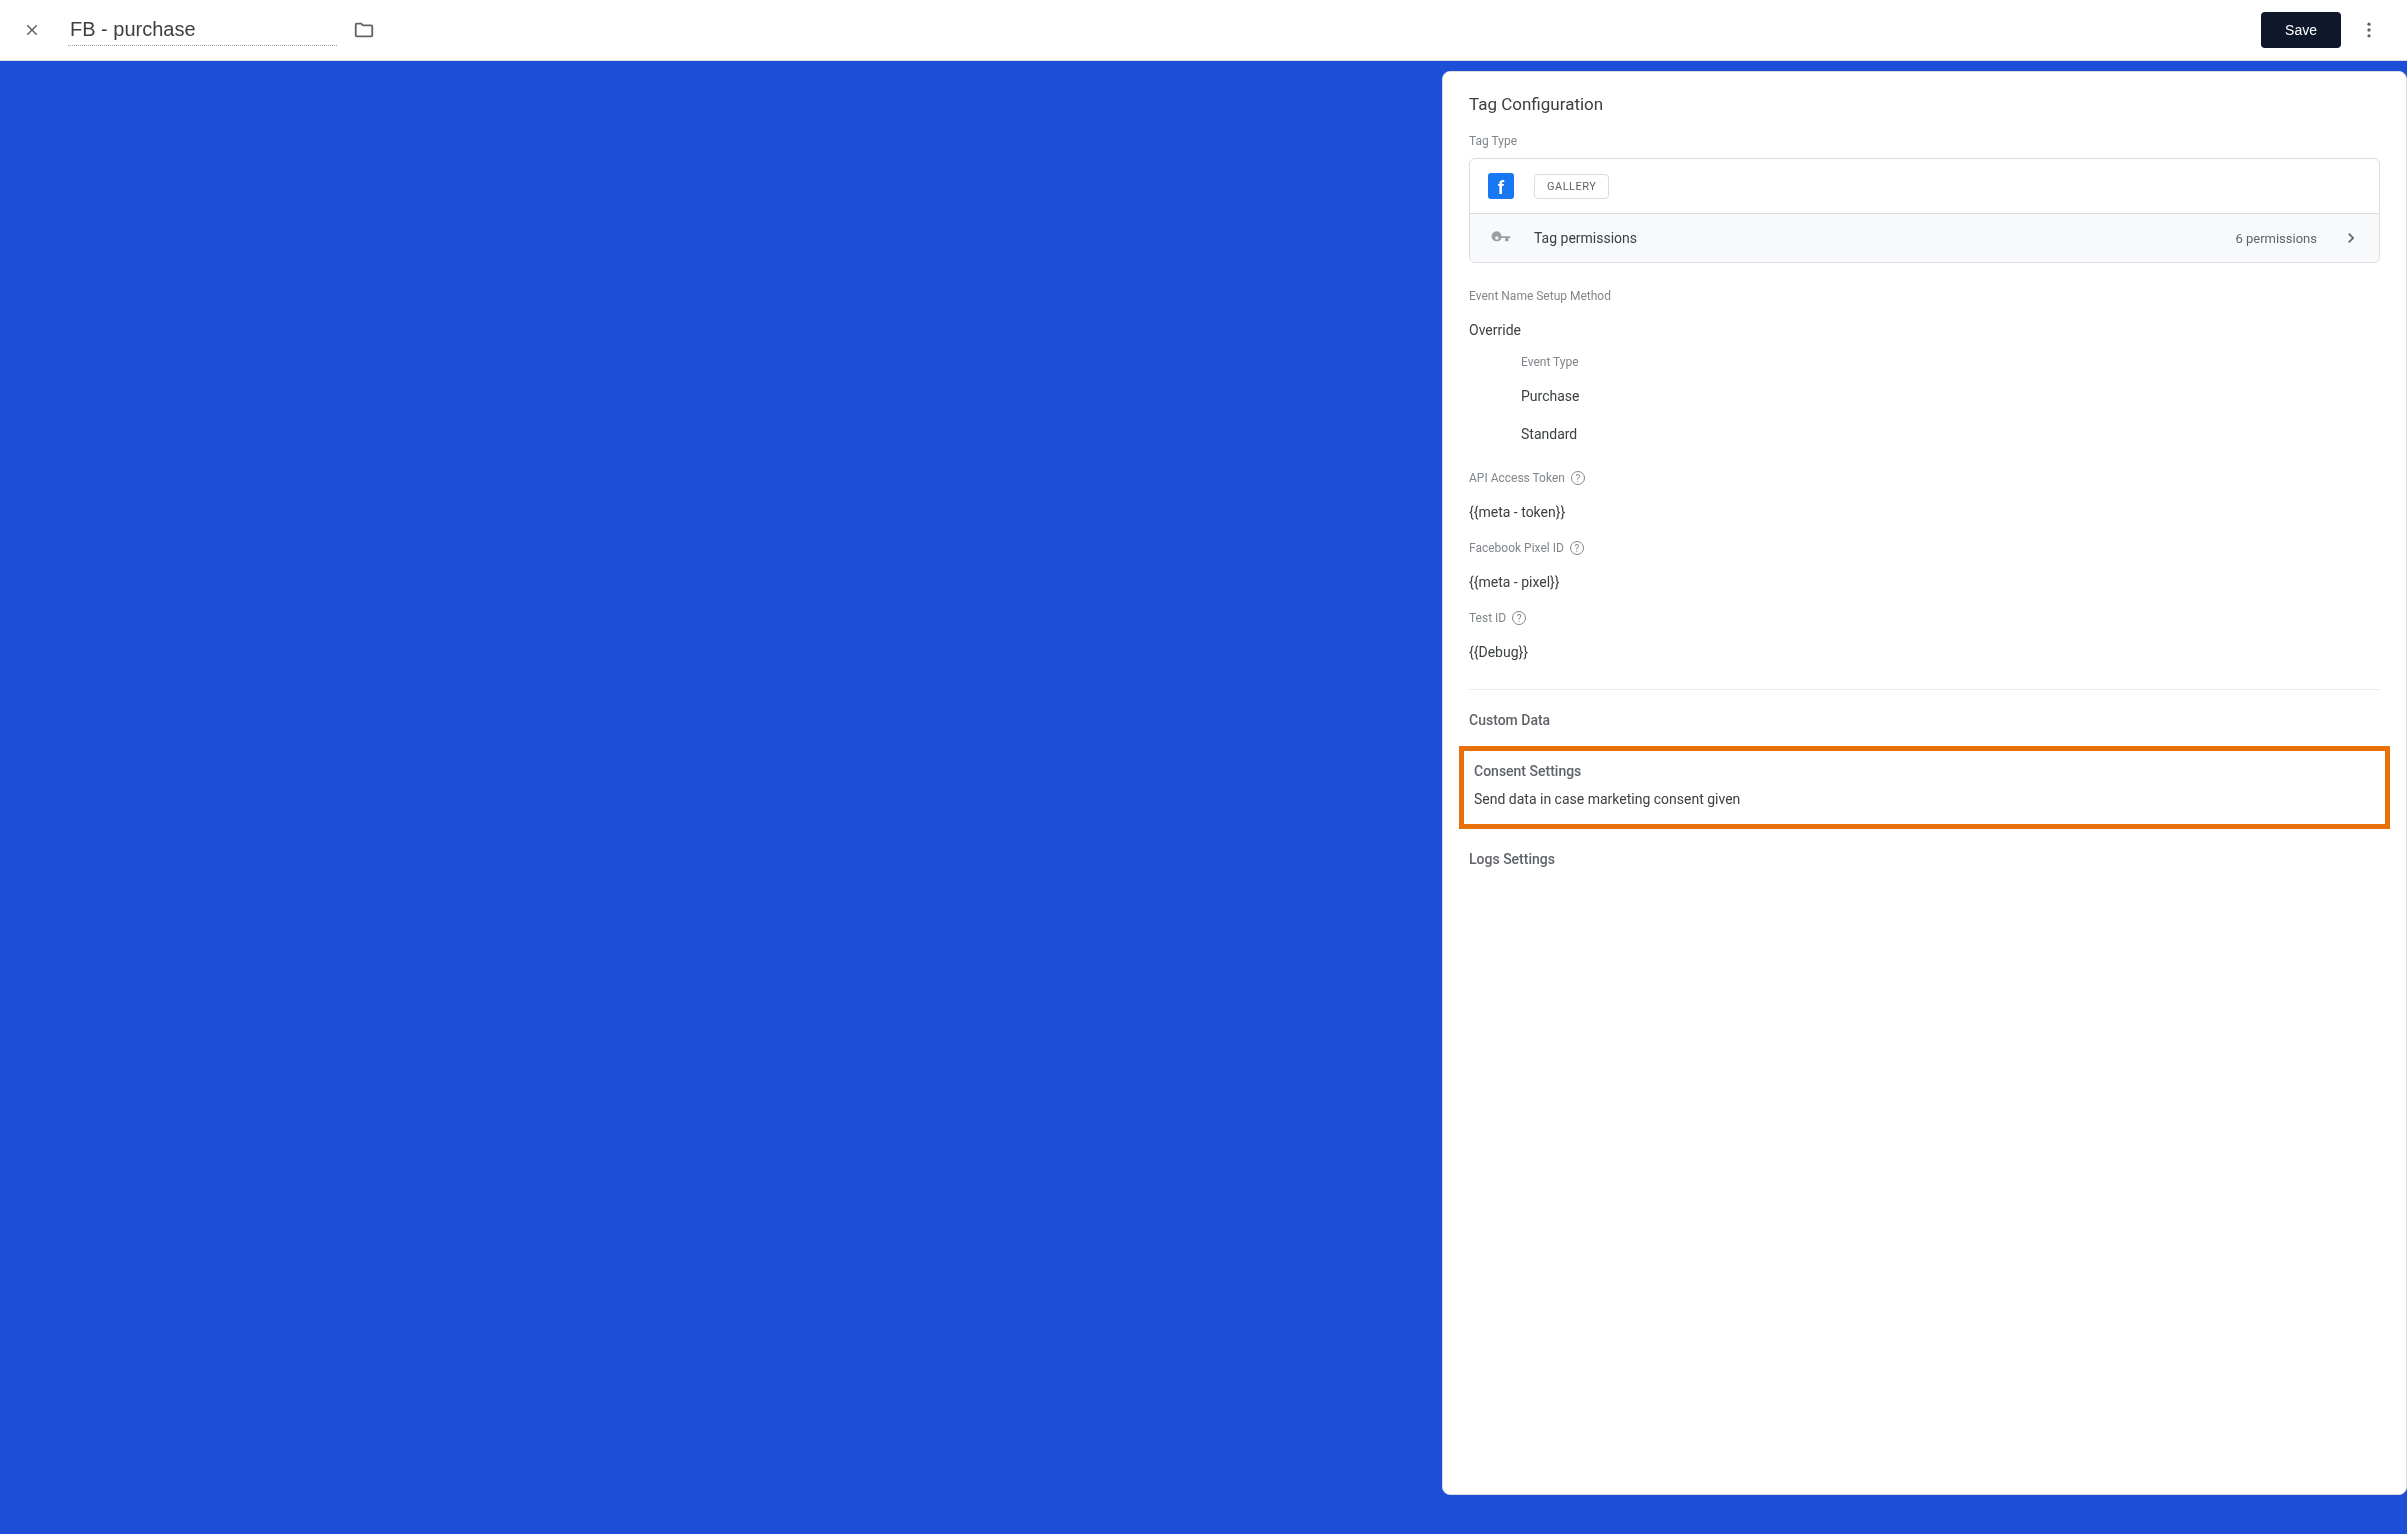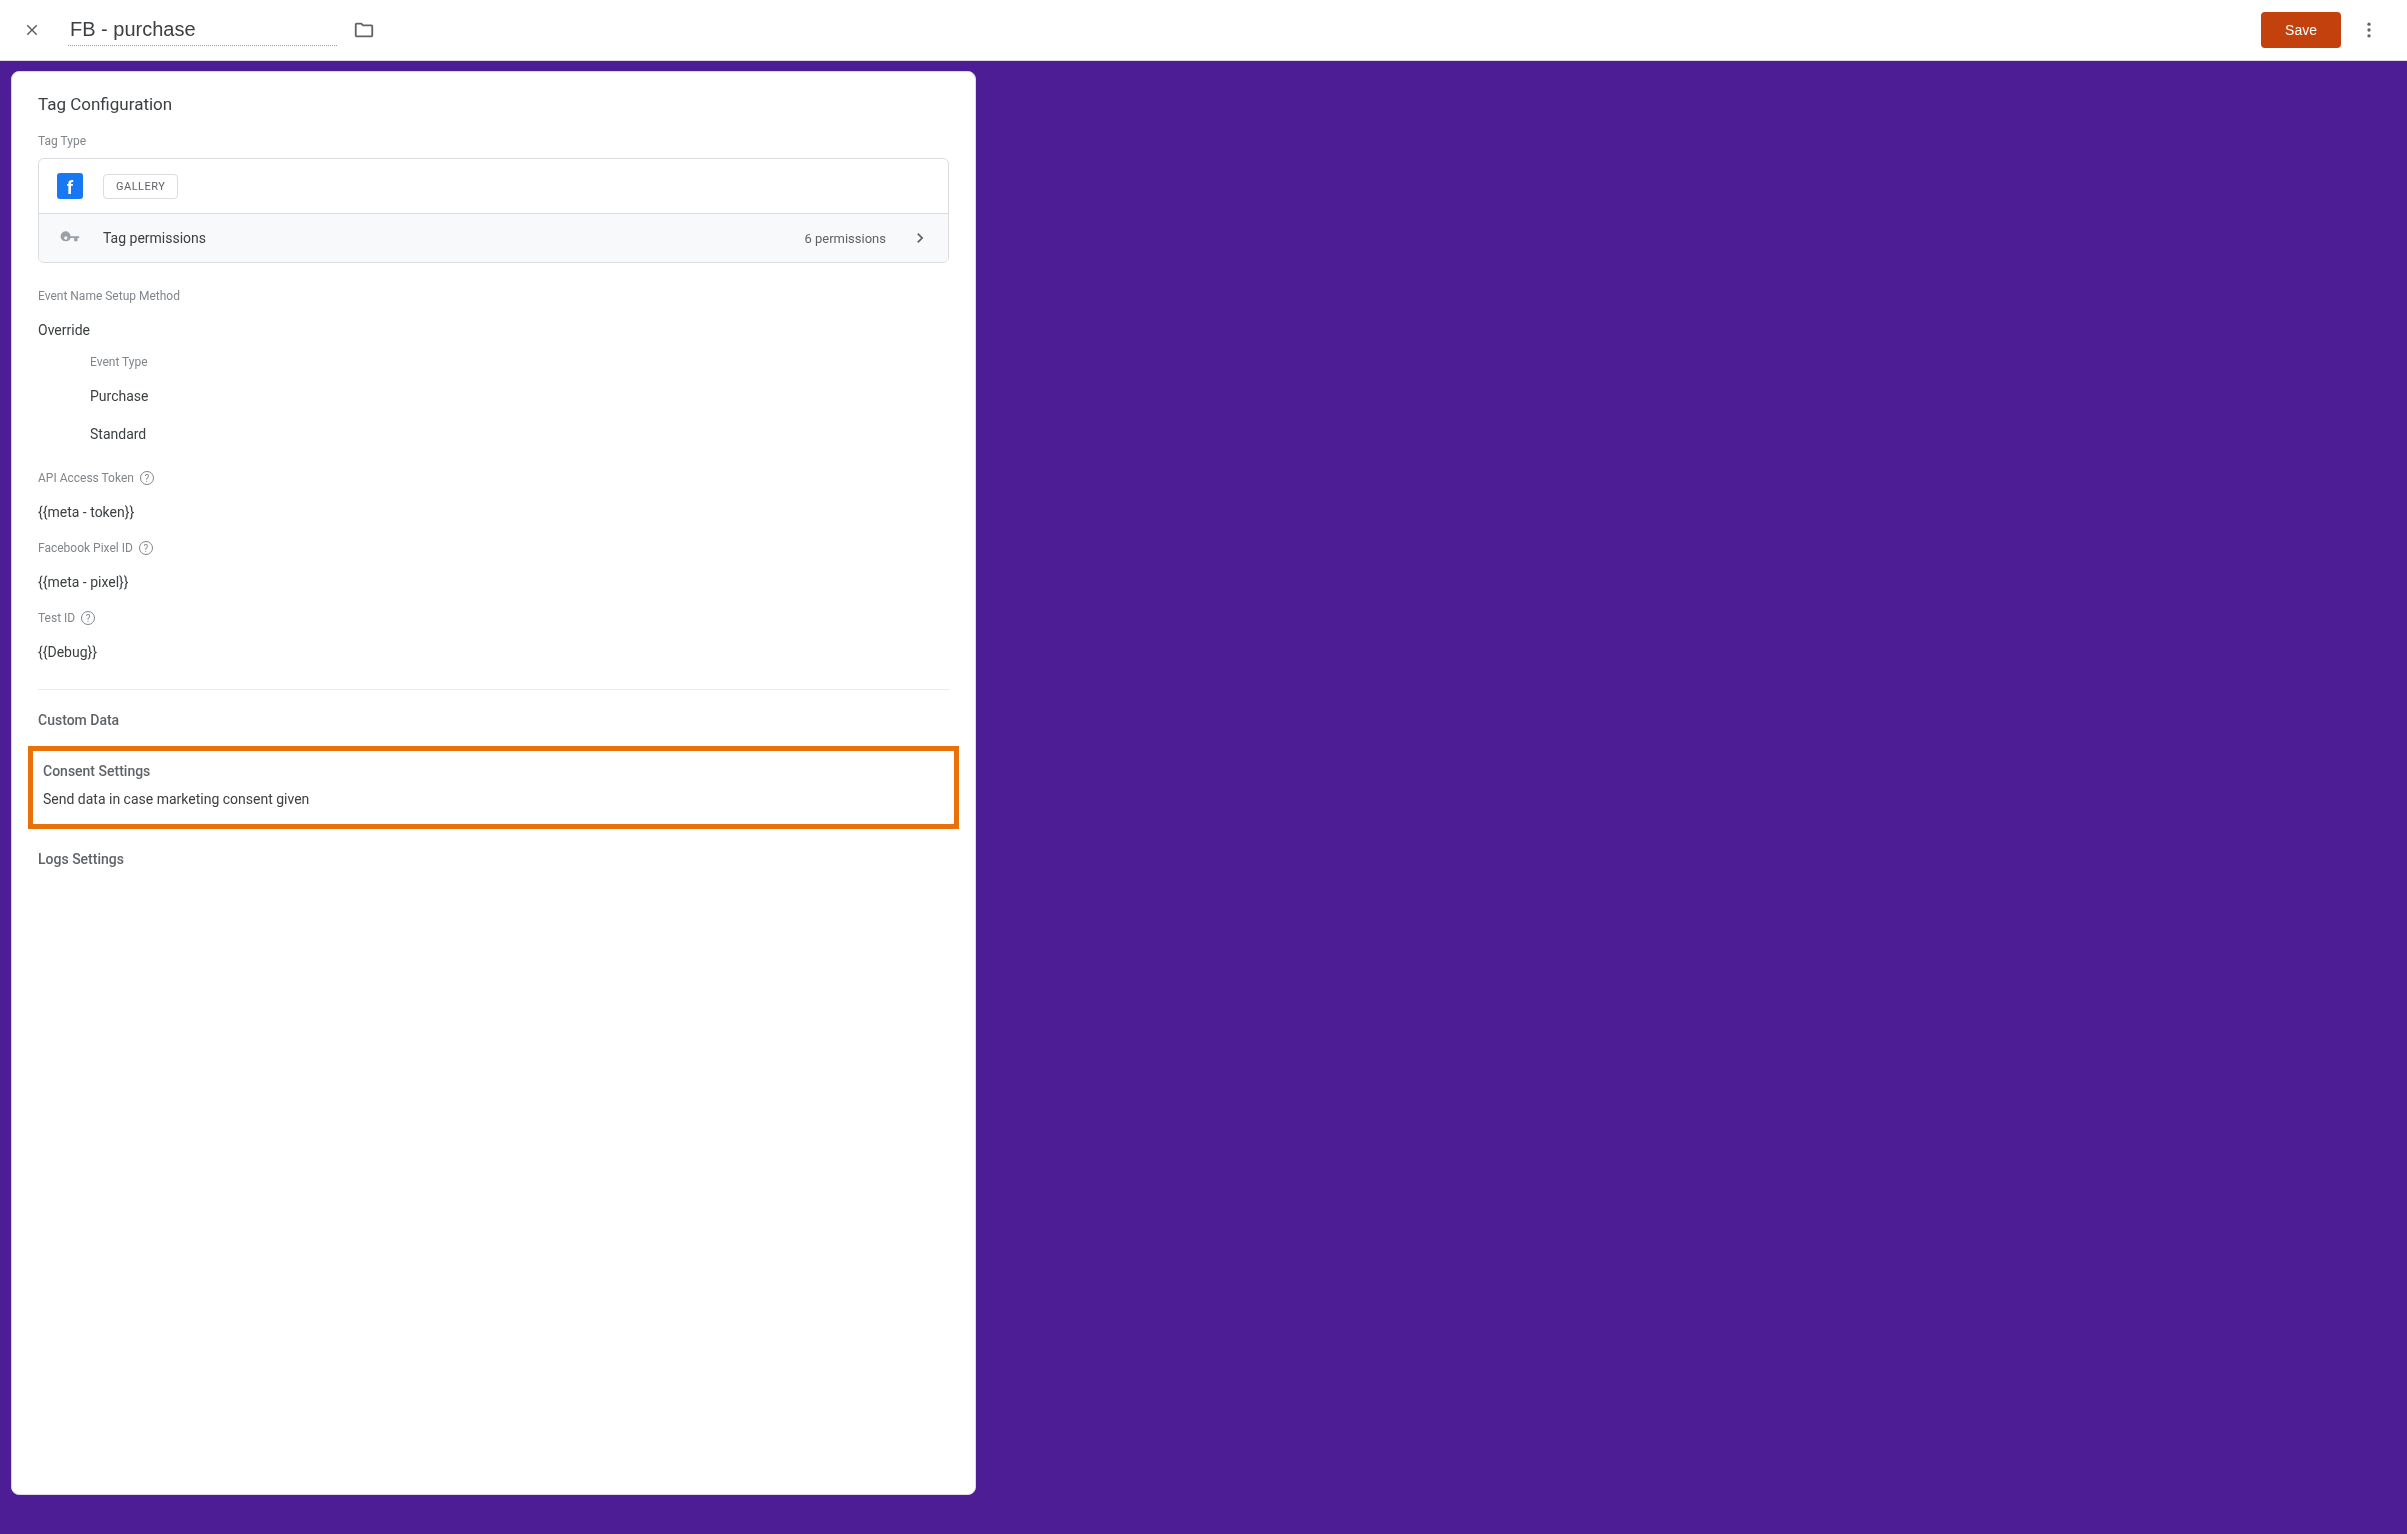--- a/index.html
+++ b/index.html
@@ -29,42 +29,42 @@
     border: none;
     border-bottom: 1px dotted #9aa0a6;
     padding: 4px 2px;
     outline: none;
     background: transparent;
     min-width: 139px;
   }
   .folder-icon { color: #5f6368; margin-left: 16px; cursor: pointer; display:flex; }
   .spacer { flex: 1; }
   .save-btn {
-    background: #c2410c;
+    background: #0f172a;
     color: #fff;
     border: none;
     border-radius: 4px;
     padding: 10px 24px;
     font-size: 14px;
     font-weight: 500;
     cursor: pointer;
   }
   .more-btn {
     width: 36px; height: 36px;
     display: flex; align-items: center; justify-content: center;
     color: #5f6368;
     cursor: pointer;
     margin-left: 10px;
   }
   .page-body {
-    background: #4c1d95;
+    background: #1d4ed8;
     min-height: calc(100vh - 60px);
     padding: 10px 0 40px 11px;
     display: flex;
-    justify-content: flex-start;
+    justify-content: flex-end;
   }
   .card {
     background: #fff;
     border: 1px solid #dadce0;
     border-radius: 8px;
     width: 965px;
     padding-bottom: 20px;
   }
   .card-title {
     font-size: 17px;

